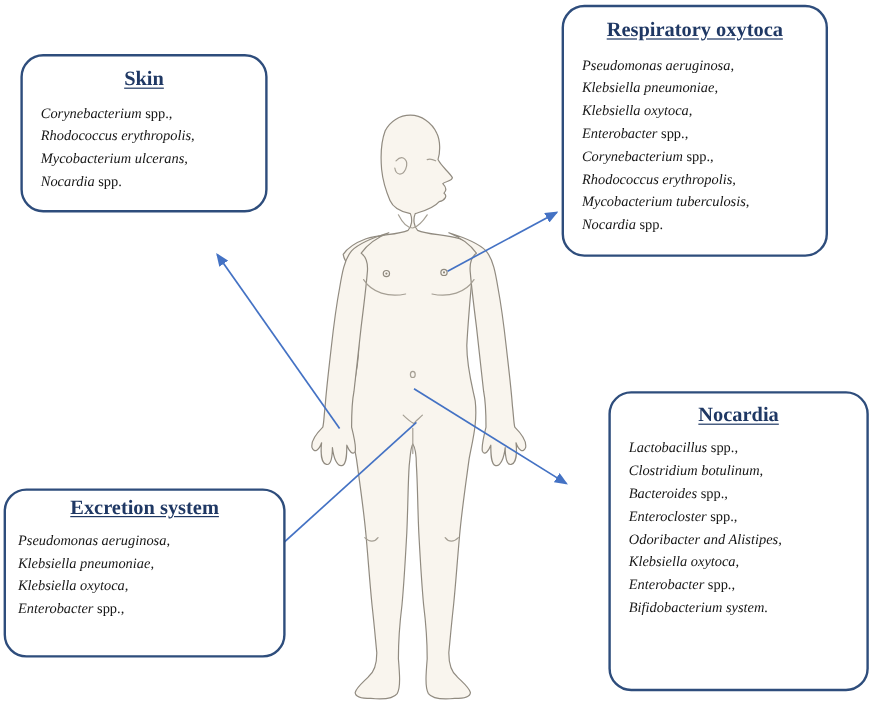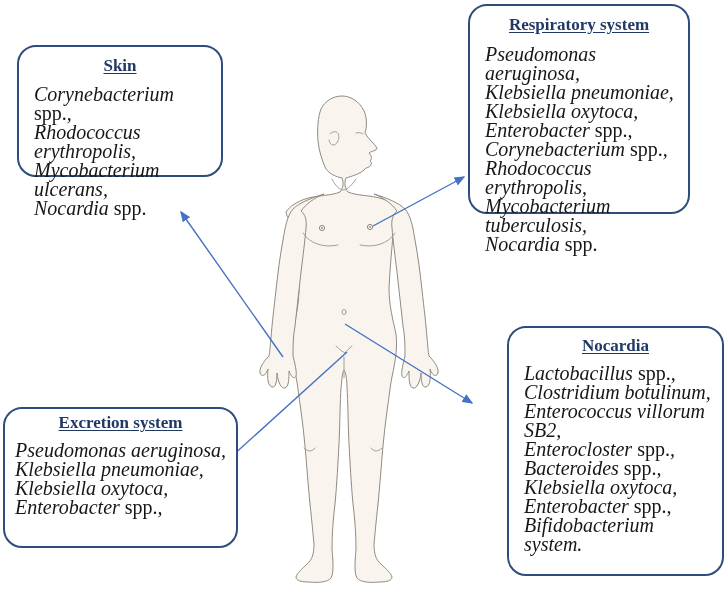--- a/index.html
+++ b/index.html
@@ -15,21 +15,21 @@
   .arrow-line{stroke:var(--arrow,#4472c4);stroke-width:1.4;fill:none;}
   .arrow-head-fill{fill:var(--arrow,#4472c4);}
   .info-box{
     position:absolute;background:#fff;border:2px solid var(--box-border,#2e4d7c);
     border-radius:19px;box-sizing:border-box;
   }
   .box-title{
     margin:0;text-align:center;font-weight:bold;font-size:17px;line-height:19px;
     color:var(--title-text,#1f3864);text-decoration:underline;text-underline-offset:2px;
   }
-  .items{font-style:italic;font-size:20px;line-height:19px;color:var(--item-text,#161616);}
+  .items{font-style:italic;font-size:12px;line-height:19px;color:var(--item-text,#161616);}
   .items .upright{font-style:normal;}
   #box-skin{left:17px;top:45px;width:206px;height:132px;}
   #box-skin .box-title{margin-top:9px;}
   #box-skin .items{padding:10px 8px 0 15px;}
   #box-respiratory{left:468px;top:4px;width:222px;height:210px;}
   #box-respiratory .box-title{margin-top:9px;}
   #box-respiratory .items{padding:11px 8px 0 15px;}
   #box-intestine{left:507px;top:326px;width:217px;height:250px;}
   #box-intestine .box-title{margin-top:8px;}
   #box-intestine .items{padding:9px 10px 0 15px;font-family:Liberation Serif, serif;}
@@ -174,41 +174,41 @@
     <h2 class="box-title">Skin</h2>
     <div class="items">
         <div class="bact-line">Corynebacterium <span class="upright">spp.</span>,</div>
         <div class="bact-line">Rhodococcus erythropolis,</div>
         <div class="bact-line">Mycobacterium ulcerans,</div>
         <div class="bact-line">Nocardia <span class="upright">spp.</span></div>
       </div>
   </div>
 
   <div class="info-box" id="box-respiratory">
-    <h2 class="box-title">Respiratory system</h2>
+    <h2 class="box-title">Respiratory oxytoca</h2>
     <div class="items">
         <div class="bact-line">Pseudomonas aeruginosa,</div>
         <div class="bact-line">Klebsiella pneumoniae,</div>
         <div class="bact-line">Klebsiella oxytoca,</div>
         <div class="bact-line">Enterobacter <span class="upright">spp.</span>,</div>
         <div class="bact-line">Corynebacterium <span class="upright">spp.</span>,</div>
         <div class="bact-line">Rhodococcus erythropolis,</div>
         <div class="bact-line">Mycobacterium tuberculosis,</div>
         <div class="bact-line">Nocardia <span class="upright">spp.</span></div>
       </div>
   </div>
 
   <div class="info-box" id="box-intestine">
     <h2 class="box-title">Nocardia</h2>
     <div class="items">
         <div class="bact-line">Lactobacillus <span class="upright">spp.</span>,</div>
         <div class="bact-line">Clostridium botulinum,</div>
-        <div class="bact-line">Enterococcus villorum SB2,</div>
+        <div class="bact-line">Bacteroides <span class="upright">spp.</span>,</div>
         <div class="bact-line">Enterocloster <span class="upright">spp.</span>,</div>
-        <div class="bact-line">Bacteroides <span class="upright">spp.</span>,</div>
+        <div class="bact-line">Odoribacter and Alistipes,</div>
         <div class="bact-line">Klebsiella oxytoca,</div>
         <div class="bact-line">Enterobacter <span class="upright">spp.</span>,</div>
         <div class="bact-line">Bifidobacterium system.</div>
       </div>
   </div>
 
   <div class="info-box" id="box-excretion">
     <h2 class="box-title">Excretion system</h2>
     <div class="items">
         <div class="bact-line">Pseudomonas aeruginosa,</div>

